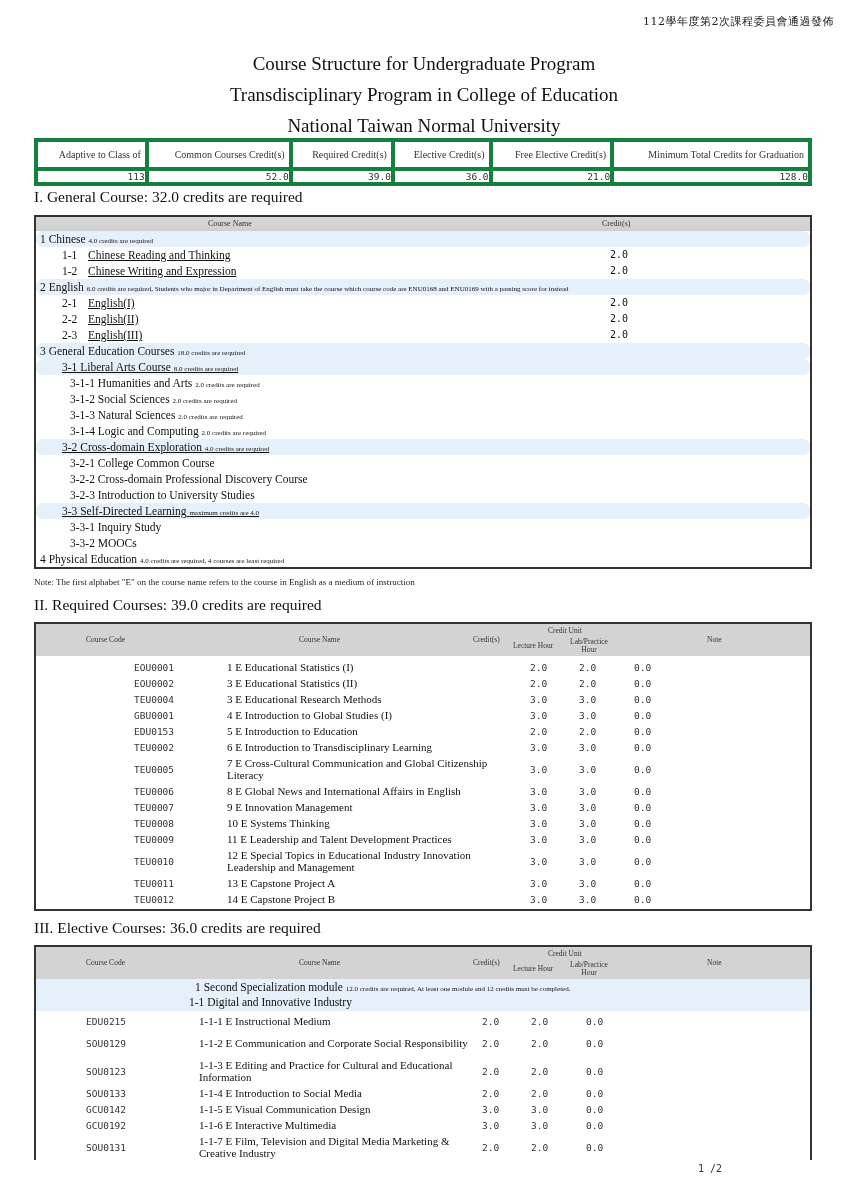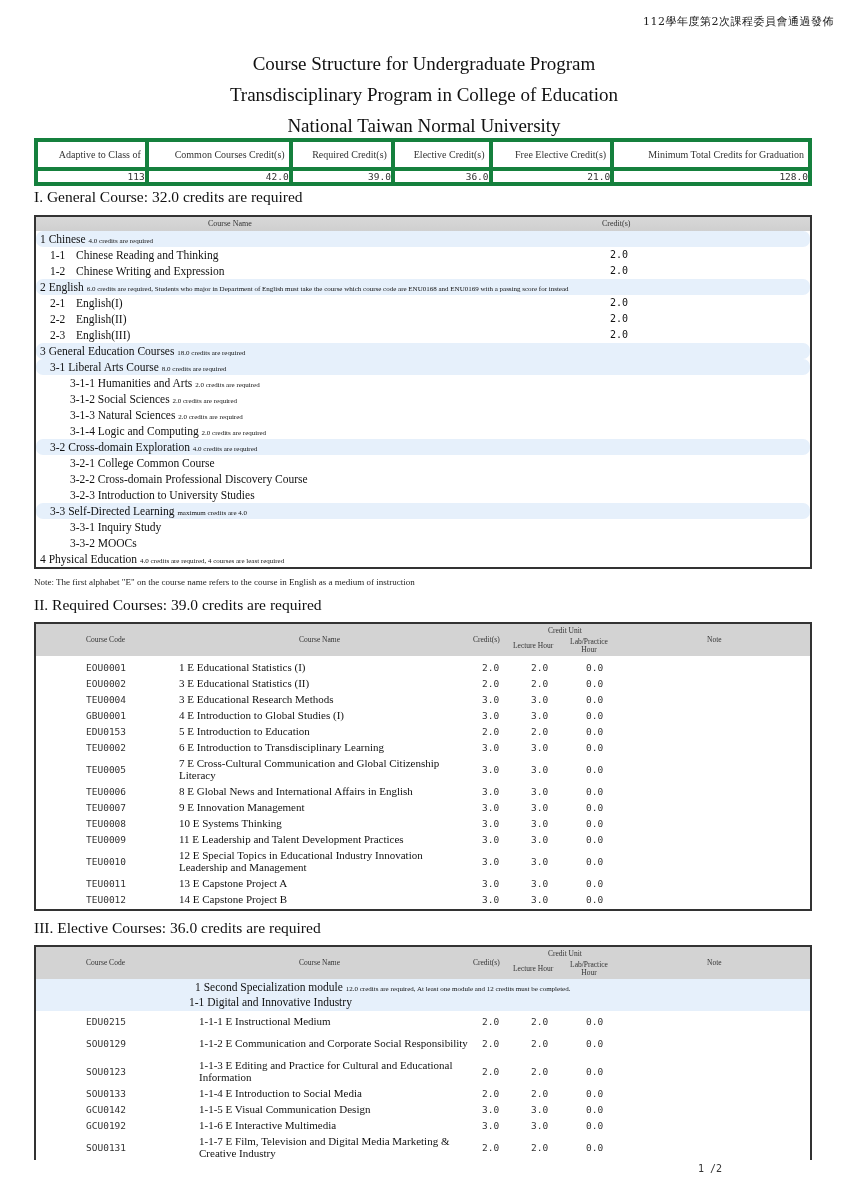--- a/index.html
+++ b/index.html
@@ -21,21 +21,21 @@
 
   
   .gen { position: absolute; left: 34px; top: 215px; width: 778px; border: 2px solid #333; }
   .gen .hdr { height: 14px; background: linear-gradient(#d8d8d8,#cfcfcf); font-size: 8px; color: #333; position: relative; }
   .gen .hdr span { position: absolute; top: 2px; }
   .row { position: relative; height: 16px; font-size: 11.5px; line-height: 16px; white-space: nowrap; border-radius: 7px; }
   .row.cat { background: #e6f0fb; }
   .row .small { font-size: 7px; }
   .row .credit { position: absolute; left: 574px; font-family: "DejaVu Sans Mono", monospace; font-size: 10px; }
   .lvl0 { padding-left: 4px; }
-  .lvl1 { padding-left: 14px; }
+  .lvl1 { padding-left: 26px; text-decoration: underline; }
   .lvl2 { padding-left: 34px; }
   .row .num { display: inline-block; width: 26px; }
 
   .note { position: absolute; left: 34px; top: 577px; font-size: 9px; color: #222; }
 
   
   .ct { position: absolute; left: 34px; width: 778px; border: 2px solid #333; }
   .ct .hdr { position: relative; height: 32px; background: #d3d3d3; font-size: 7.5px; color: #333; }
   .ct .hdr span { position: absolute; text-align: center; line-height: 8px; }
   .crow { position: relative; height: 16px; font-size: 11px; }
@@ -68,21 +68,21 @@
       <tr class="h">
     <td>Adaptive to Class of</td>
     <td>Common Courses Credit(s)</td>
     <td>Required Credit(s)</td>
     <td>Elective Credit(s)</td>
     <td>Free Elective Credit(s)</td>
     <td>Minimum Total Credits for Graduation</td>
   </tr>
   <tr class="v">
     <td>113</td>
-    <td>42.0</td>
+    <td>52.0</td>
     <td>39.0</td>
     <td>36.0</td>
     <td>21.0</td>
     <td>128.0</td>
   </tr>
 </tbody>
   </table>
 
 <div class="sec-title" style="top:188px;">I. General Course: 32.0 credits are required</div>
 
@@ -123,21 +123,21 @@
 <div class="ct" style="top:622px;">
   <div class="hdr">
     <span style="left:50px; top:12px;">Course Code</span>
     <span style="left:263px; top:12px;">Course Name</span>
     <span style="left:437px; top:12px;">Credit(s)</span>
     <span style="left:512px; top:3px;">Credit Unit</span>
     <span style="left:477px; top:18px;">Lecture Hour</span>
     <span style="left:530px; top:14px; width:46px;">Lab/Practice Hour</span>
     <span style="left:671px; top:12px;">Note</span>
   </div>
-  <div id="req-body" style="padding-top:3px;padding-bottom:2px;">
+  <div id="req-body" style="padding-top:3px;padding-bottom:2px;padding-left:48px;">
       <div class="crow">
         <span class="code">EOU0001</span>
         <span class="name">1 E Educational Statistics (I)</span>
         <span class="c1">2.0</span>
         <span class="c2">2.0</span>
         <span class="c3">0.0</span>
       </div>
       <div class="crow">
         <span class="code">EOU0002</span>
         <span class="name">3 E Educational Statistics (II)</span>

